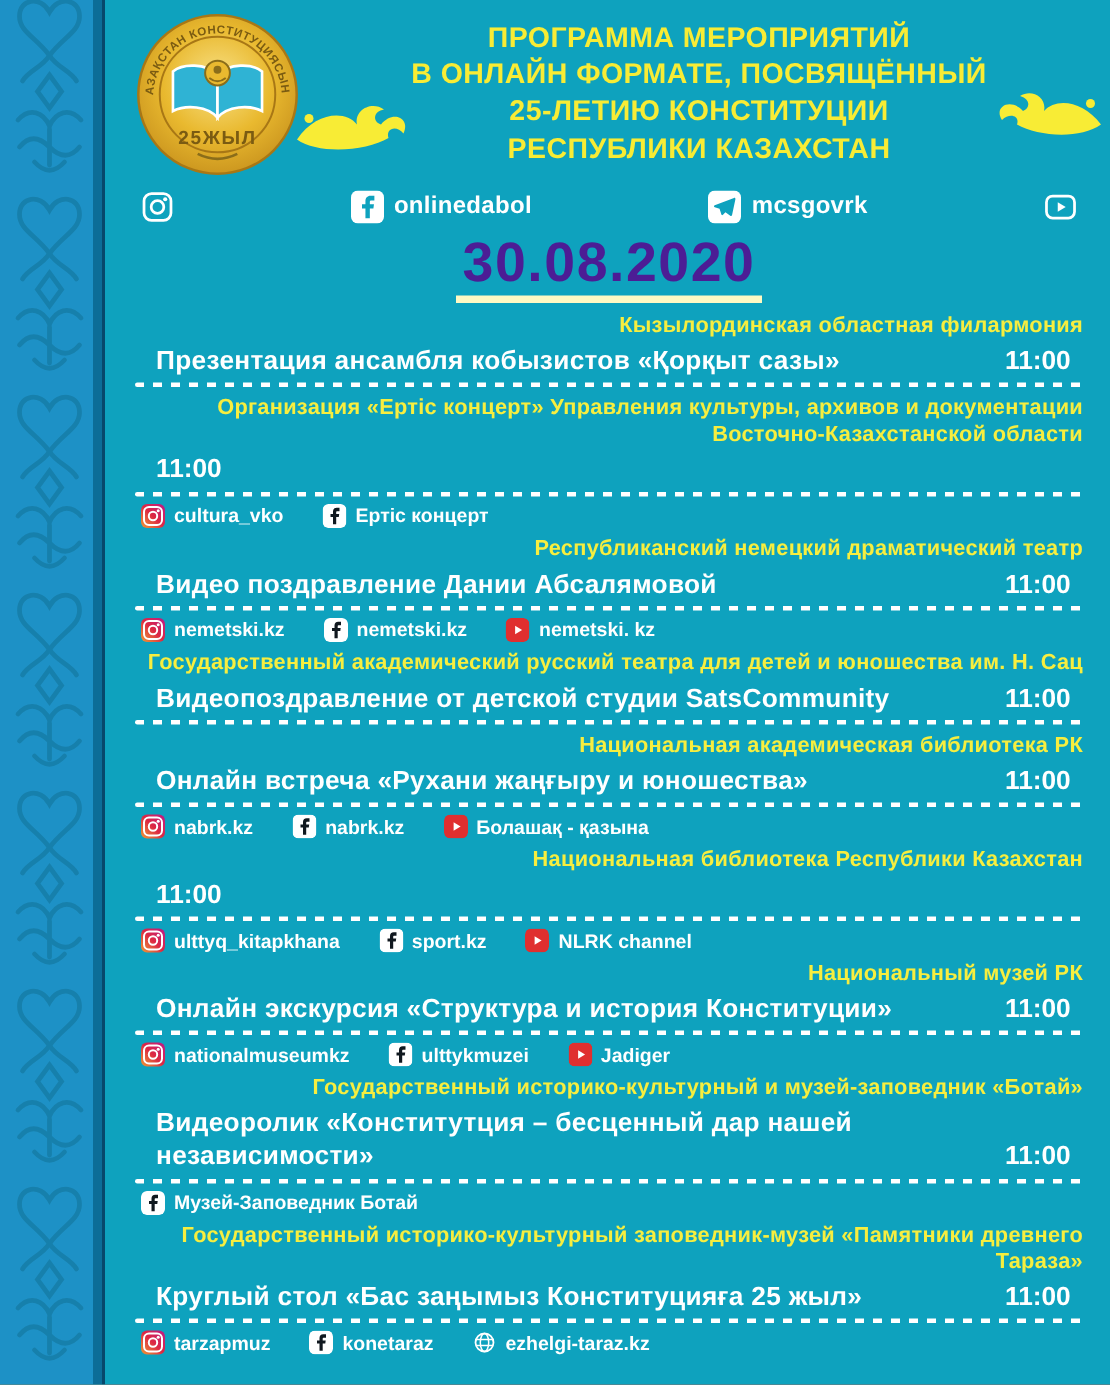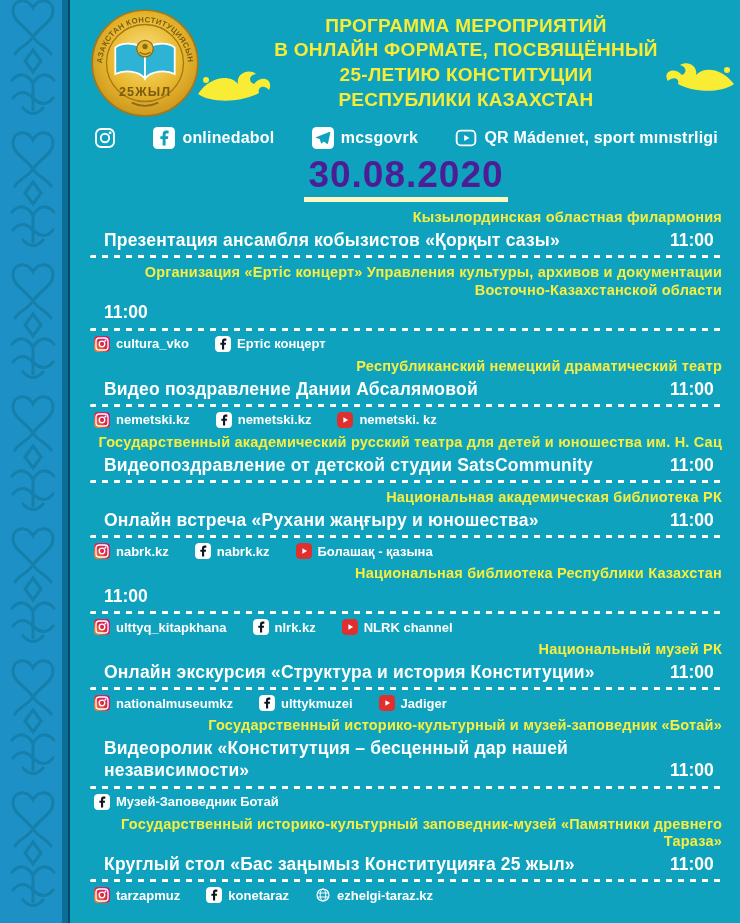--- a/index.html
+++ b/index.html
@@ -153,21 +153,20 @@
           </span>
     <span>mcsgovrk</span>
   </div>
         <div class="hsoc">
     <span class="hicon">
             <svg viewBox="0 0 24 24">
               <rect x="1.8" y="4" width="20.4" height="16" rx="4.5" fill="none" stroke="#fff" stroke-width="2"></rect>
               <path d="M10 8.6l5.8 3.4L10 15.4z" fill="#fff"></path>
             </svg>
           </span>
-    <span>QR Mádenıet, sport mınıstrligi</span>
   </div>
       </div>
 
     <div class="daterow">
       <span class="date">30.08.2020</span>
     </div>
 
     <div class="events" id="events">
         <section class="event">
     <div class="venue">Кызылординская областная филармония</div>
@@ -308,21 +307,21 @@
               </span>
     <span>ulttyq_kitapkhana</span>
   </span>
             <span class="badge">
     <span class="bicon">
                 <svg viewBox="0 0 24 24">
                   <rect width="24" height="24" rx="5" fill="#fff"></rect>
                   <path d="M14.8 7.2h2.2V3.8h-2.8c-2.4 0-3.7 1.7-3.7 3.8V10H8v3.1h2.5v7.1h3.2v-7.1h2.6l.4-3.1h-3V8.2c0-.7.4-1 1.1-1z" fill="#10181F"></path>
                 </svg>
               </span>
-    <span>nlrk.kz</span>
+    <span>sport.kz</span>
   </span>
             <span class="badge">
     <span class="bicon">
                 <svg viewBox="0 0 24 24">
                   <rect width="24" height="24" rx="6" fill="#E02F2F"></rect>
                   <path d="M9.6 7.8l7 4.2-7 4.2z" fill="#fff"></path>
                 </svg>
               </span>
     <span>NLRK channel</span>
   </span>

